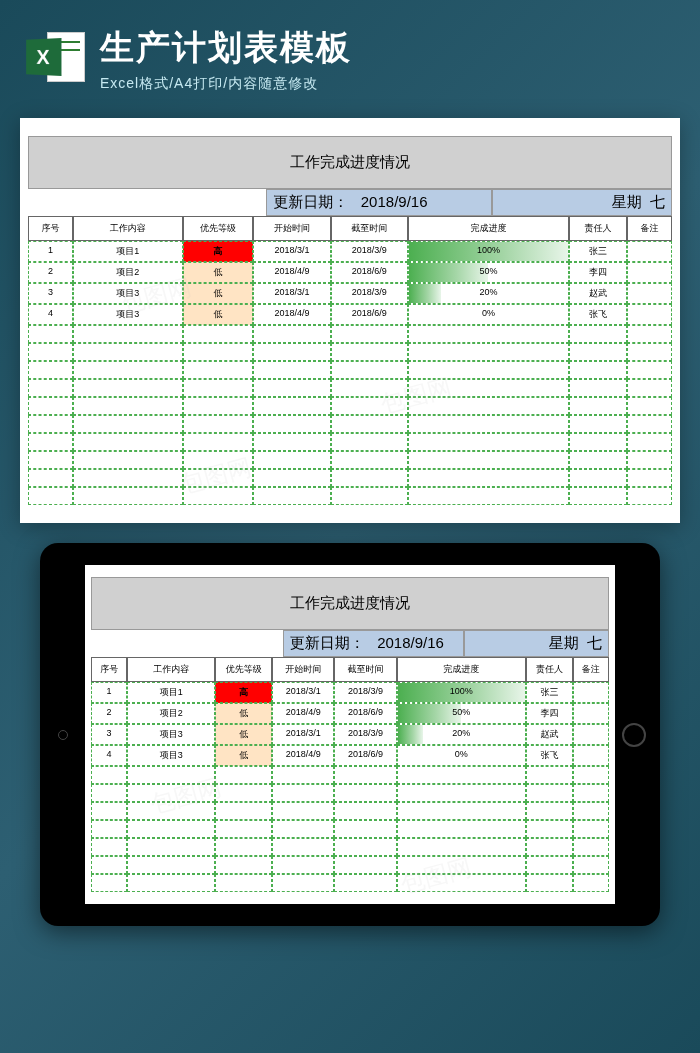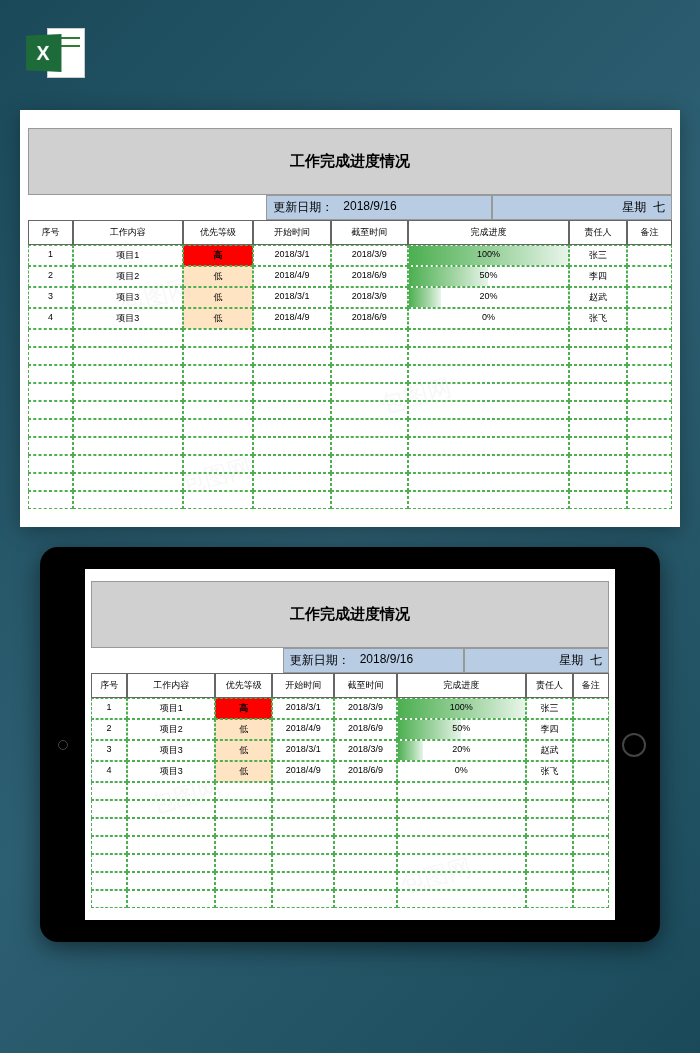--- a/index.html
+++ b/index.html
@@ -9,22 +9,22 @@
 .excel-icon .back{position:absolute;right:0;top:3px;width:38px;height:50px;background:#fff;border:1px solid #ccc}
 .excel-icon .back::before,.excel-icon .back::after{content:"";position:absolute;background:#2e7d32;height:2px;left:4px;right:4px}
 .excel-icon .back::before{top:8px}
 .excel-icon .back::after{top:16px}
 .excel-icon .front{position:absolute;left:0;top:10px;width:36px;height:36px;background:#1e6b3a;display:flex;align-items:center;justify-content:center;color:#fff;font-weight:bold;font-size:20px;transform:perspective(80px) rotateY(-12deg)}
 .title-block{color:#fff}
 .title{font-size:34px;font-weight:bold;letter-spacing:2px}
 .subtitle{font-size:14px;color:#c5e8f0;margin-top:4px;letter-spacing:1px}
 .sheet-wrap{background:#fff;margin:20px;padding:18px 8px;box-shadow:0 4px 20px rgba(0,0,0,.3)}
 .sheet{width:100%;font-size:10px}
-.sheet-title{background:#d0d0d0;text-align:center;padding:23px;font-size:15px;font-weight:bold;border:1px solid #999}
-.sheet-sub{display:flex;font-size:12px}
+.sheet-title{background:#d0d0d0;text-align:center;padding:16px;font-size:15px;font-weight:normal;border:1px solid #999}
+.sheet-sub{display:flex;font-size:15px}
 .sub-left{flex:0 0 37%}
 .sub-mid{flex:0 0 35%;background:#b8cce4;border:1px solid #999;padding:3px 6px;display:flex}
 .sub-right{flex:1;background:#b8cce4;border:1px solid #999;padding:3px 6px;text-align:right}
 .grid{display:grid;grid-template-columns:7% 17% 11% 12% 12% 25% 9% 7%}
 .th{background:#fff;border:1px solid #666;padding:5px 2px;text-align:center;font-weight:normal;font-size:9px}
 .td{border:1px dashed #4caf50;padding:3px 2px;text-align:center;font-size:9px;min-height:18px;position:relative;background:#fff}
 .prio-high{background:#ff0000;color:#000;font-weight:bold}
 .prio-low{background:#ffe4c4;color:#000}
 .prog-cell{position:relative;overflow:hidden}
 .prog-bar{position:absolute;left:0;top:0;bottom:0;background:linear-gradient(90deg,#4caf50 0%,#a5d6a7 60%,#e8f5e9 100%)}
@@ -38,20 +38,22 @@
 </style>
 </head>
 <body>
 
 <div class="header">
   <div class="excel-icon">
     <div class="back"></div>
     <div class="front">X</div>
   </div>
   <div class="title-block">
+    <div class="title">生产计划表模板</div>
+    <div class="subtitle">Excel格式/A4打印/内容随意修改</div>
   </div>
 </div>
 
 <div class="sheet-wrap">
   <div id="sheet-1">
       <div class="sheet">
     <div class="sheet-title">工作完成进度情况</div>
     <div class="sheet-sub">
       <div class="sub-left"></div>
       <div class="sub-mid">

